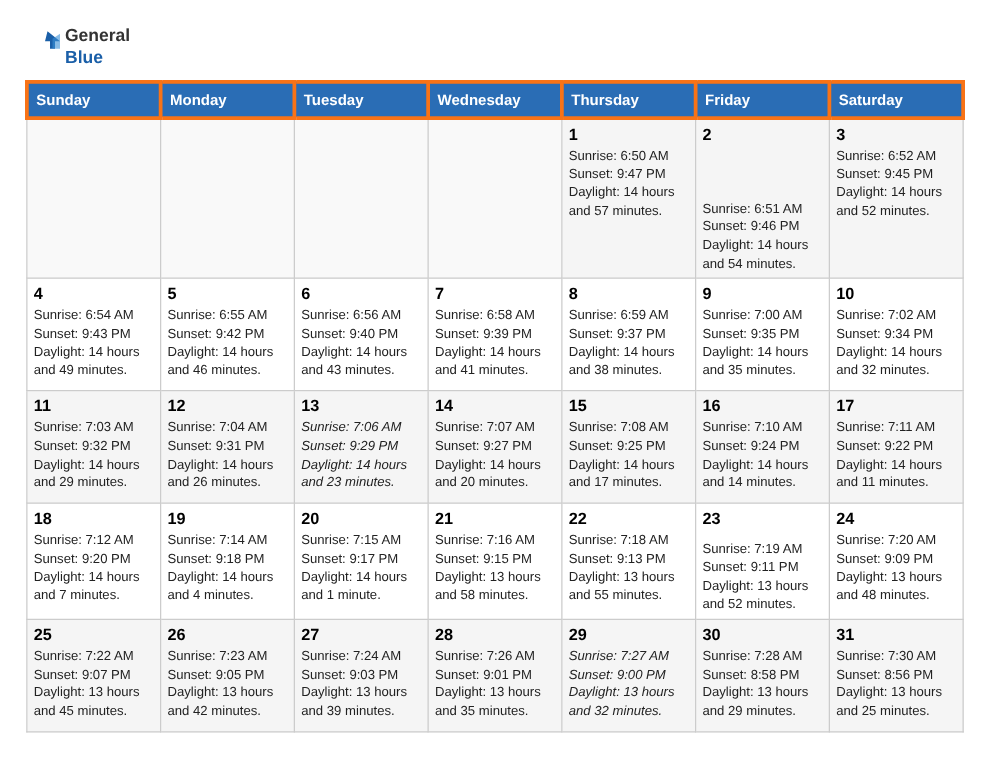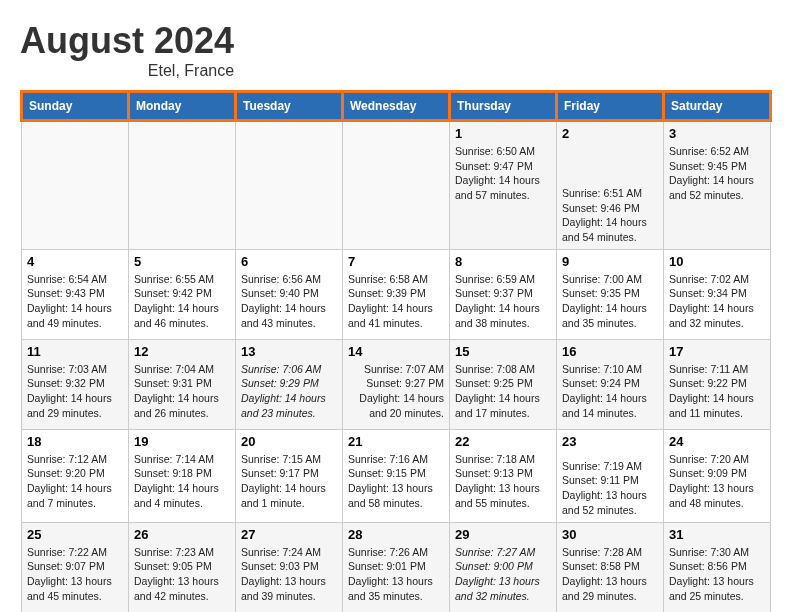--- a/index.html
+++ b/index.html
@@ -69,24 +69,30 @@
       font-size: 10.5px;
     }
     tr:nth-child(odd) td { background-color: #f5f5f5; }
     tr:nth-child(even) td { background-color: #ffffff; }
     .calendar thead tr th { background-color: #2a6db5; }
   </style>
 </head>
 <body>
 
 <div class="header">
-  <div class="title-block">
-    <div class="month-year">August 2024</div>
-    <div class="location">Etel, France</div>
+  <div class="logo">
+  <svg width="28" height="28" viewBox="0 0 28 28">
+    <polygon points="18,2 28,10 24,10 24,16 20,16 20,10 16,10" fill="#1a5fa8"></polygon>
+    <polygon points="22,8 28,4 28,16 22,16" fill="#3a8fd5" opacity="0.6"></polygon>
+  </svg>
+  <div>
+    <div style="font-size:14px;font-weight:bold;color:#333;line-height:1.2;">General</div>
+    <div style="font-size:14px;font-weight:bold;color:#1a5fa8;line-height:1.2;">Blue</div>
   </div>
+</div>
 </div>
 
 <table class="calendar">
   <thead>
     <tr>
     <th>Sunday</th>
         <th>Monday</th>
         <th>Tuesday</th>
         <th>Wednesday</th>
         <th>Thursday</th>
@@ -190,21 +196,21 @@
         </td>
         <td>
           <span class="day-num">13</span>
           <div class="day-info" style="white-space: pre-line; font-style: italic;">Sunrise: 7:06 AM
 Sunset: 9:29 PM
 Daylight: 14 hours
 and 23 minutes.</div>
         </td>
         <td>
           <span class="day-num">14</span>
-          <div class="day-info" style="white-space: pre-line; text-align: right;">Sunrise: 7:07 AM
+          <div class="day-info" style="white-space: pre-line;">Sunrise: 7:07 AM
 Sunset: 9:27 PM
 Daylight: 14 hours
 and 20 minutes.</div>
         </td>
         <td>
           <span class="day-num">15</span>
           <div class="day-info" style="white-space: pre-line;">Sunrise: 7:08 AM
 Sunset: 9:25 PM
 Daylight: 14 hours
 and 17 minutes.</div>

